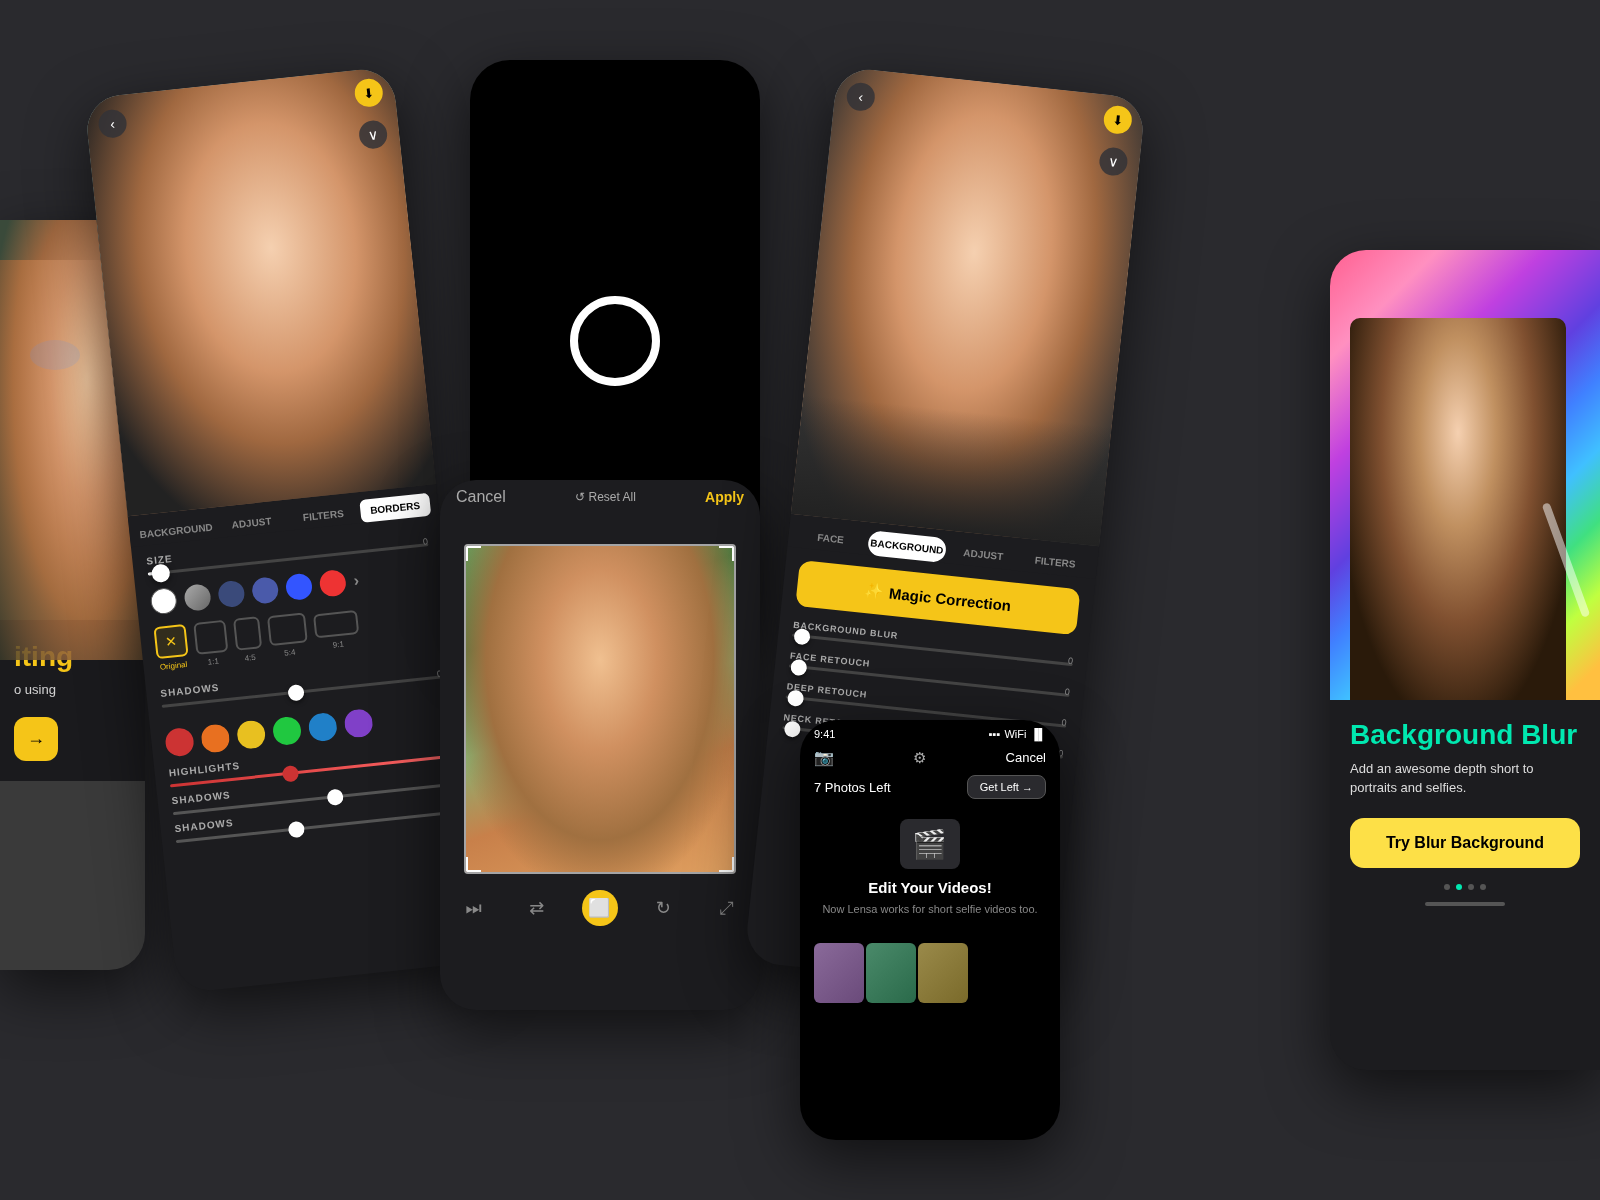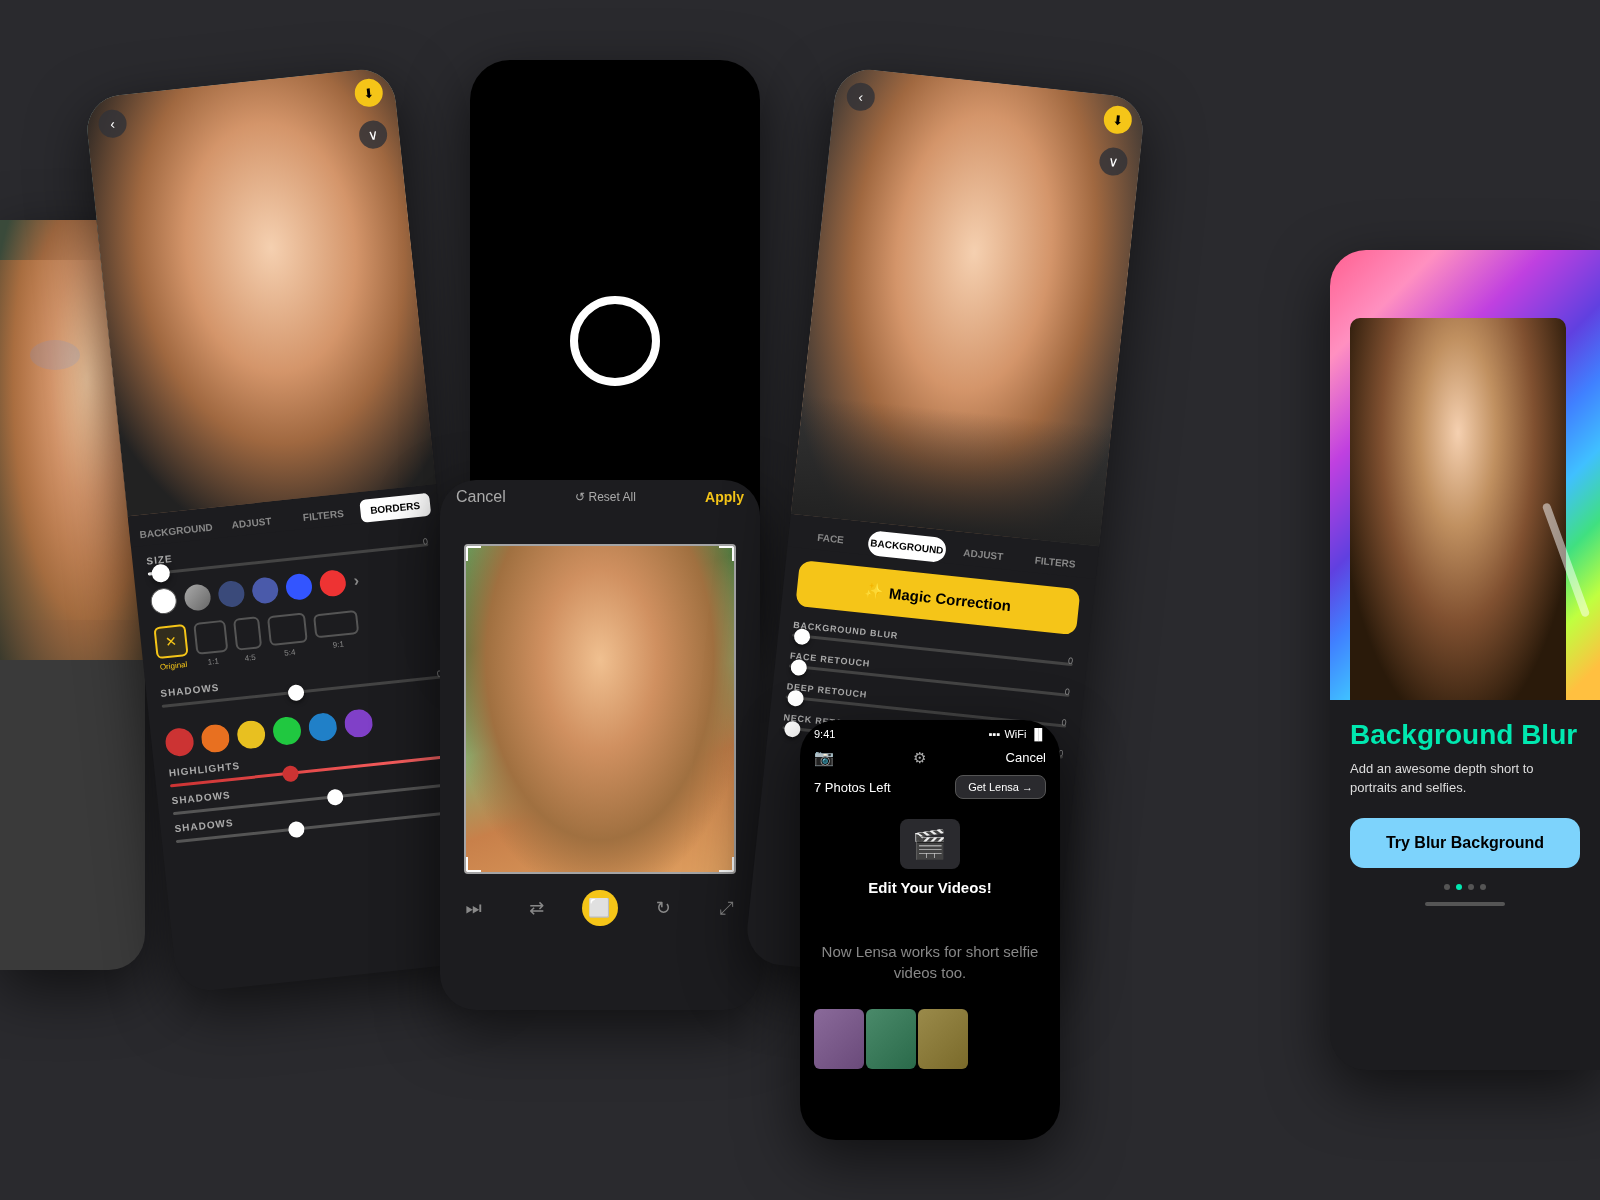--- a/index.html
+++ b/index.html
@@ -531,23 +531,22 @@
       font-size: 28px;
     }
     .edit-videos-title {
       color: #fff;
       font-size: 15px;
       font-weight: 700;
       margin-bottom: 6px;
     }
     .edit-videos-sub {
       color: #888;
-      font-size: 15px;
+      font-size: 11px;
       line-height: 1.4;
-      margin-top: 39px;
     }
     .video-thumbnail-strip {
       display: flex;
       gap: 2px;
       margin-top: 10px;
       overflow: hidden;
       padding: 0 14px;
     }
     .video-thumb {
       width: 50px; height: 60px;
@@ -591,21 +590,21 @@
       line-height: 1.1;
       margin-bottom: 8px;
     }
     .blur-desc {
       color: #ddd;
       font-size: 13px;
       line-height: 1.5;
       margin-bottom: 20px;
     }
     .try-blur-btn {
-      background: #7dd3fc;
+      background: #fde047;
       border-radius: 14px;
       padding: 16px;
       text-align: center;
       font-size: 16px;
       font-weight: 700;
       color: #000;
       width: 100%;
     }
     .dots-row {
       display: flex;
@@ -628,20 +627,27 @@
 
   </style>
 </head>
 <body>
 
 <div class="phone-card" id="card-left-partial">
   <div class="left-partial-face">
 
     <div style="position:absolute;top:0;left:0;width:100%;height:100%;background:radial-gradient(ellipse at 70% 40%, #f0c8a0 0%, #d4956a 30%, #a06840 55%, #3a4a3a 80%);"></div>
     <div style="position:absolute;top:120px;left:30px;width:50px;height:30px;background:#4488ff;border-radius:50%;opacity:0.9;"></div>
+  </div>
+  <div class="left-text-area">
+    <div class="left-text-yellow">iting</div>
+    <div class="left-text-white">o using</div>
+    <div class="left-arrow-btn">
+      <span>→</span>
+    </div>
   </div>
 </div>
 
 <div class="phone-card" id="card-borders">
   <div class="borders-top-photo">
     <div class="borders-top-photo-face"></div>
     <div class="nav-btn-circle nav-btn-left">
       <span>‹</span>
     </div>
     <div class="download-btn-yellow">
@@ -858,21 +864,21 @@
     </div>
   </div>
   <div class="video-icons-row">
     <span class="video-camera-icon">📷</span>
     <span class="video-gear-icon">⚙</span>
     <span class="video-select-btn">Cancel</span>
   </div>
   <div class="photos-left-row">
     <span>7 Photos Left</span>
     <div class="get-more-btn">
-      <span>Get Lensa →</span>
+      <span>Get Left →</span>
     </div>
   </div>
   <div class="video-clapper-area">
     <div class="clapper-icon">🎬</div>
     <div class="edit-videos-title">Edit Your Videos!</div>
     <div class="edit-videos-sub">Now Lensa works for short selfie videos too.</div>
   </div>
   <div class="video-thumbnail-strip">
     <div class="video-thumb vt1"></div>
     <div class="video-thumb vt2"></div>

